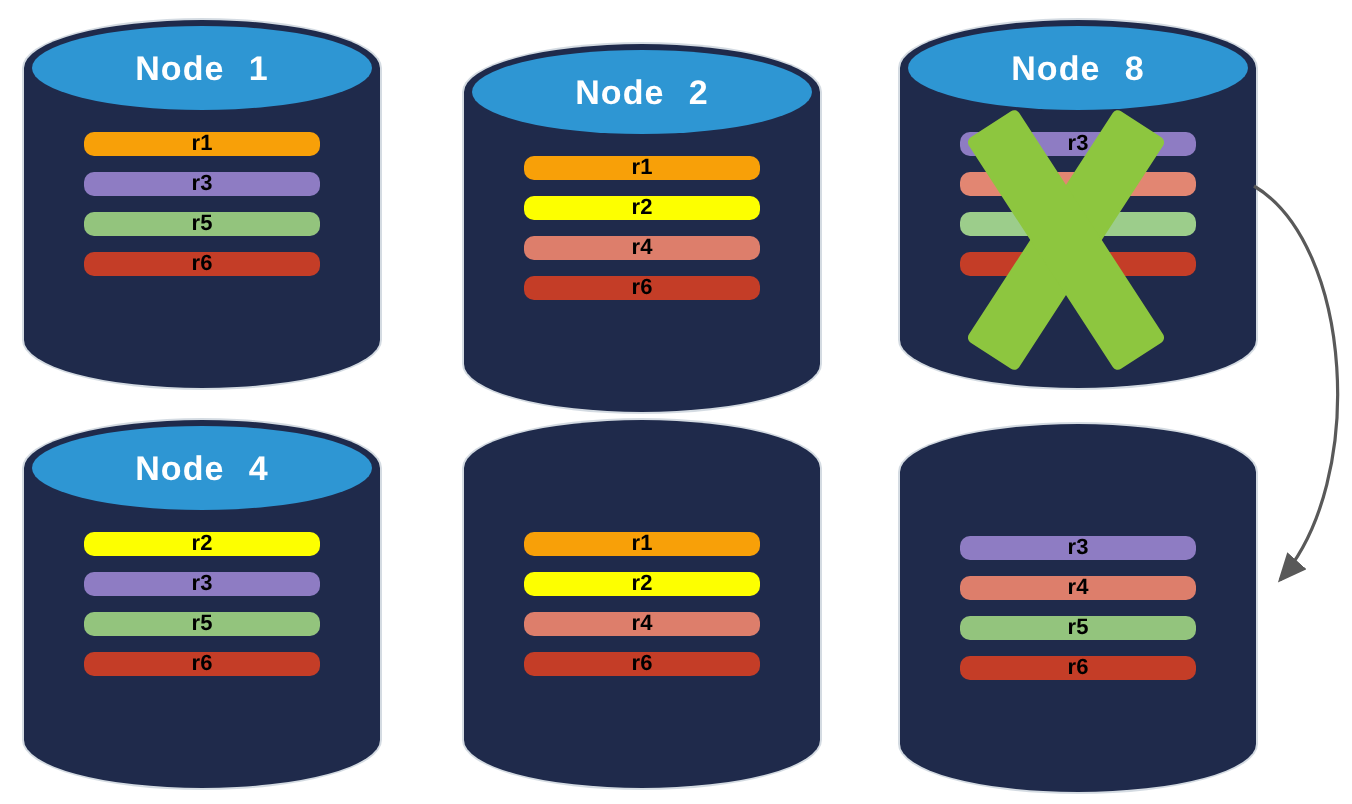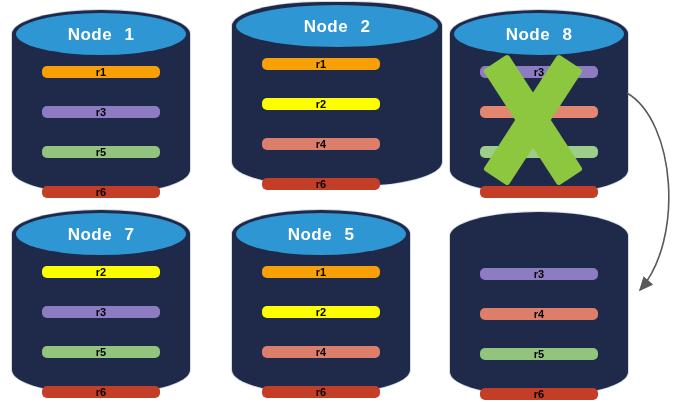--- a/index.html
+++ b/index.html
@@ -10,21 +10,21 @@
     --background:#FFFFFF;
     --x-color:#8DC63F;
     --arrow-color:#595959;
   }
   html,body{margin:0;padding:0;}
   body{background:var(--background);font-family:"Liberation Sans","DejaVu Sans",sans-serif;}
   .canvas{position:relative;width:676px;height:402px;background:var(--background);overflow:hidden;}
 
   .node{position:absolute;width:178px;height:184px;}
   .pos-1{left:12px;top:10px;}
-  .pos-2{left:232px;top:2px;padding-left:32px;}
+  .pos-2{left:232px;top:22px;}
   .pos-3{left:450px;top:10px;}
   .pos-4{left:12px;top:210px;}
   .pos-5{left:232px;top:210px;}
   .pos-6{left:450px;top:212px;}
 
   .silhouette{
     position:absolute;inset:0;
     background:var(--cylinder-body);
     border-radius:89px / 24px;
     box-shadow:0 0 0 1px rgba(160,175,190,0.45);
@@ -36,21 +36,21 @@
     display:flex;align-items:center;justify-content:center;
   }
   .node-title{
     color:var(--title-text);
     font-weight:700;font-size:17px;
     letter-spacing:0.5px;word-spacing:7px;
     padding-top:2px;
   }
   .bars{
     position:absolute;left:30px;top:56px;width:118px;
-    display:flex;flex-direction:column;gap:28px;
+    display:flex;flex-direction:column;gap:8px;
   }
   .bar{
     height:12px;border-radius:5px;
     text-align:center;
     font-weight:700;font-size:11px;line-height:12px;
     color:var(--replica-text);
   }
 
   .x-mark{position:absolute;left:483px;top:54px;width:100px;height:132px;pointer-events:none;}
   .x-arm{
@@ -104,35 +104,32 @@
       <div class="bar" style="background: rgb(142, 124, 195);">r3</div>
       <div class="bar" style="background: rgb(226, 134, 114);"></div>
       <div class="bar" style="background: rgb(156, 205, 139);"></div>
       <div class="bar" style="background: rgb(196, 61, 39);"></div>
     </div>
   </div>
 
   <div class="node pos-4">
     <div class="silhouette"></div>
     <div class="cap">
-      <span class="node-title">Node 7</span>
+      <span class="node-title">Node 4</span>
     </div>
     <div class="bars">
       <div class="bar" style="background: rgb(253, 255, 0);">r2</div>
       <div class="bar" style="background: rgb(142, 124, 195);">r3</div>
       <div class="bar" style="background: rgb(147, 196, 125);">r5</div>
       <div class="bar" style="background: rgb(196, 61, 39);">r6</div>
     </div>
   </div>
 
   <div class="node pos-5">
     <div class="silhouette"></div>
-    <div class="cap">
-      <span class="node-title">Node 5</span>
-    </div>
     <div class="bars">
       <div class="bar" style="background: rgb(248, 160, 8);">r1</div>
       <div class="bar" style="background: rgb(253, 255, 0);">r2</div>
       <div class="bar" style="background: rgb(221, 126, 107);">r4</div>
       <div class="bar" style="background: rgb(196, 61, 39);">r6</div>
     </div>
   </div>
 
   <div class="node pos-6">
     <div class="silhouette"></div>

